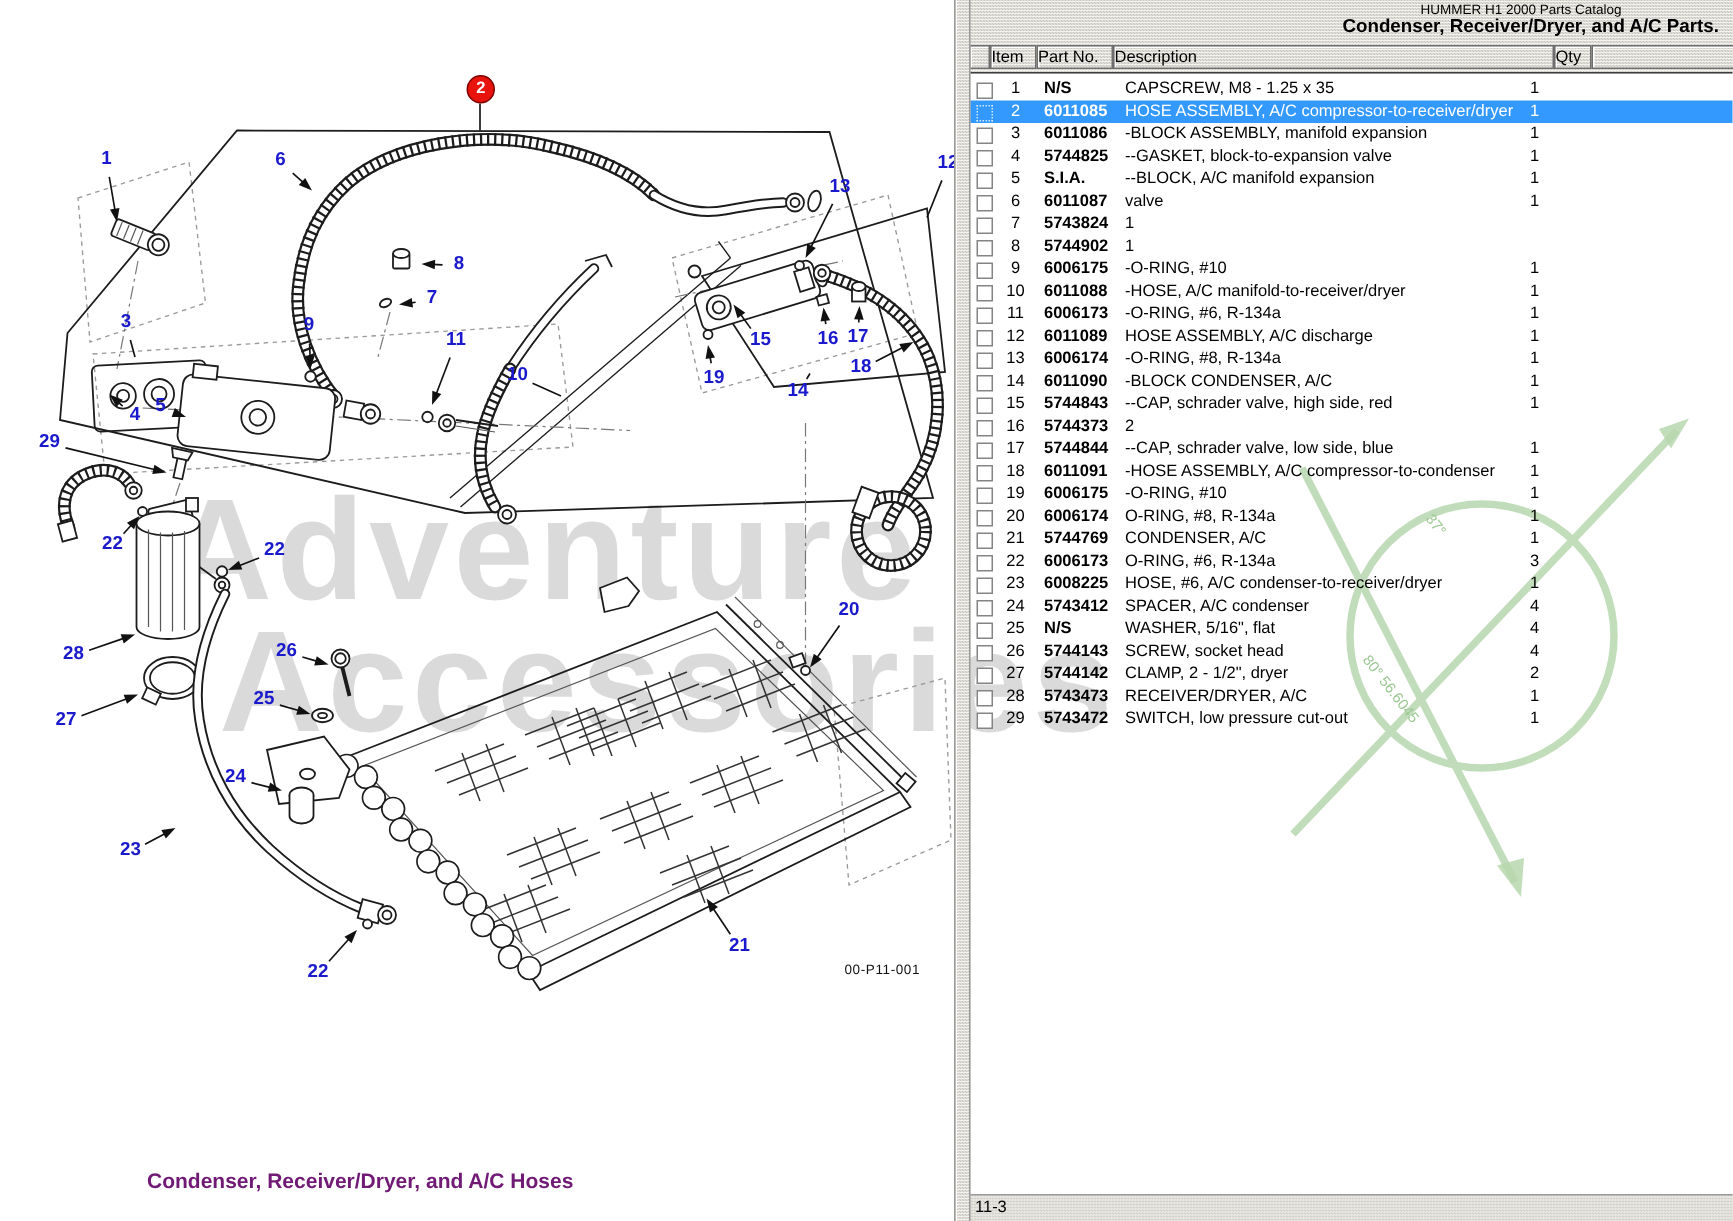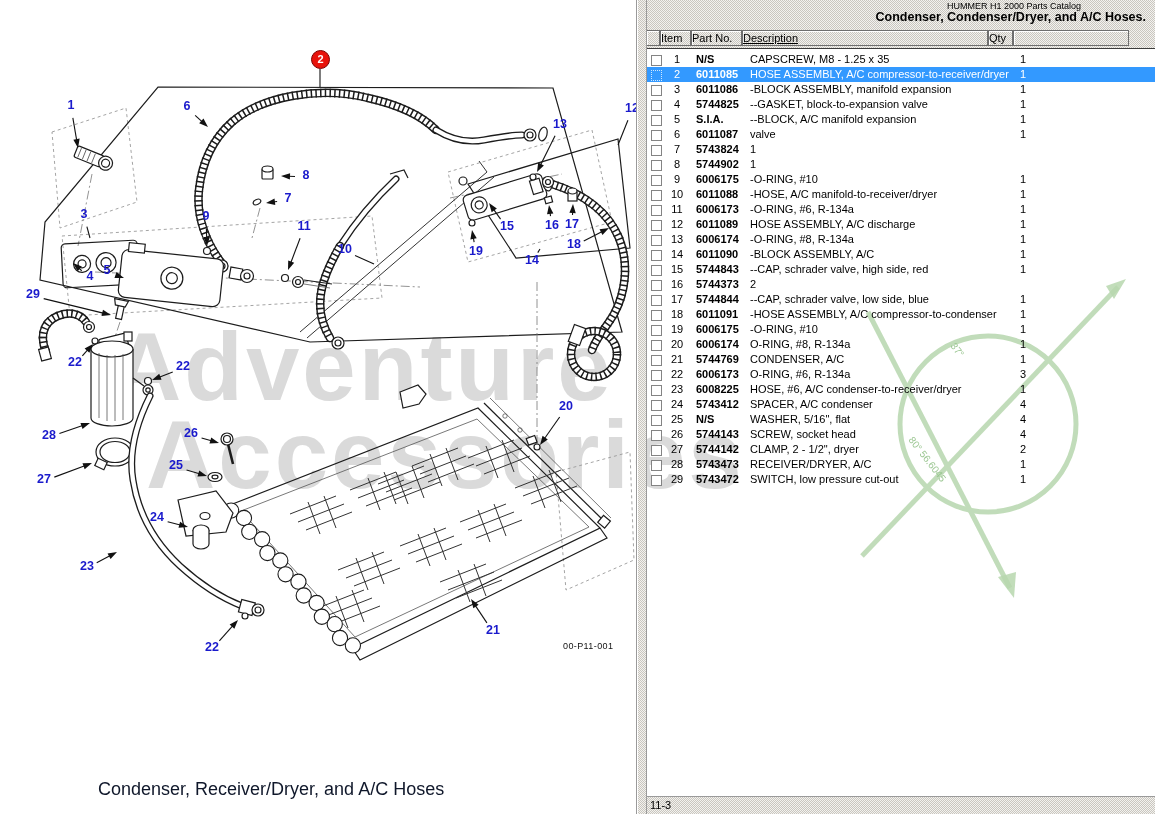--- a/index.html
+++ b/index.html
@@ -10,36 +10,36 @@
     color:rgba(168,168,168,.42);text-shadow:2px 2px 0 rgba(255,255,255,.65),-2px -2px 0 rgba(255,255,255,.65);
     white-space:nowrap;}
   
   #diagram-panel{position:absolute;left:0;top:0;width:636px;height:814px;background:transparent;}
   #diagram-svg,#callout-svg{position:absolute;left:0;top:0;z-index:2;}
   #callout-svg{z-index:4;}
   #callouts{position:absolute;left:0;top:0;width:636px;height:814px;z-index:5;pointer-events:none;}
   .callout{position:absolute;width:22px;text-align:center;font-weight:bold;font-size:12.5px;color:#1a1acc;}
   .callout.badge{width:17px;height:17px;border-radius:50%;background:#e8130c;border:1px solid #7d0000;
     color:#fff;font-size:11px;line-height:16px;}
-  #diagram-caption{position:absolute;left:98px;top:779px;font-weight:normal;font-size:18px;color:#0f172a;z-index:3;white-space:nowrap;}
+  #diagram-caption{position:absolute;left:98px;top:779px;font-weight:bold;font-size:14px;color:#701a75;z-index:3;white-space:nowrap;}
   #drawing-number{position:absolute;left:563px;top:641px;font-size:9px;color:#111;letter-spacing:.4px;z-index:3;}
   
   #panel-divider{position:absolute;left:636px;top:0;width:9px;height:814px;z-index:6;
     border-left:1px solid #9a9a9a;border-right:1px solid #9a9a9a;box-shadow:inset 1px 0 0 #fff;}
   .dither{background-color:#dbd8d2;
     background-image:repeating-conic-gradient(#c9c6bf 0% 25%,#f3f2ef 0% 50%);background-size:2px 2px;}
   
   #parts-panel{position:absolute;left:645px;top:0;width:510px;height:814px;background:#fff;}
   #rp-top{position:absolute;left:0;top:0;width:510px;height:48px;z-index:3;border-bottom:1px solid #3c3c3c;}
   #catalog-title{position:absolute;right:74px;top:1px;font-size:9px;color:#000;white-space:nowrap;padding-left:27px;}
   #section-title{position:absolute;right:9px;top:10px;font-size:12.5px;font-weight:bold;color:#000;white-space:nowrap;}
   #thead{position:absolute;left:1px;top:30px;height:16px;display:flex;}
   .hc{border:1px solid #6e6e6e;box-shadow:inset 1px 1px 0 #fff;font-size:11px;color:#000;
     line-height:14px;box-sizing:border-box;}
-  .h-check{width:14px;} .h-item{width:31px;} .h-part{width:51px;} .h-desc{width:246px;text-decoration:underline;} .h-qty{width:25px;}
+  .h-check{width:14px;} .h-item{width:31px;} .h-part{width:51px;} .h-desc{width:294px;} .h-qty{width:25px;}
   .h-extra{width:116px;}
   #tbody{position:absolute;left:0;top:48px;width:510px;padding-top:4px;z-index:2;}
   .trow{display:flex;min-height:15px;line-height:15px;font-size:11px;color:#000;}
   .trow.sel{background:#3399ff;color:#fff;}
   .cbx{width:9px;height:9px;border:1px solid #848484;background:#fff;margin:3px 0 0 6px;flex:0 0 auto;}
   .trow.sel .cbx{border:1px dotted #cfe8ff;background:transparent;}
   .c-item{width:30px;margin-left:0;text-align:center;flex:0 0 auto;}
   .c-part{width:50px;padding-left:4px;font-weight:bold;flex:0 0 auto;}
   .c-desc{width:266px;padding-left:4px;flex:0 0 auto;}
   .c-desc div{white-space:nowrap;}
@@ -383,21 +383,21 @@
 
   <div id="drawing-number">00-P11-001</div>
   <div id="diagram-caption">Condenser, Receiver/Dryer, and A/C Hoses</div>
 </div>
 
 <div id="panel-divider" class="dither"></div>
 
 <div id="parts-panel">
   <div id="rp-top" class="dither">
     <div id="catalog-title">HUMMER H1 2000 Parts Catalog</div>
-    <div id="section-title">Condenser, Condenser/Dryer, and A/C Hoses.</div>
+    <div id="section-title">Condenser, Receiver/Dryer, and A/C Parts.</div>
     <div id="thead">
       <div class="hc h-check"></div>
       <div class="hc h-item">Item</div>
       <div class="hc h-part">Part No.</div>
       <div class="hc h-desc">Description</div>
       <div class="hc h-qty">Qty</div>
       <div class="hc h-extra"></div>
     </div>
   </div>
 
@@ -511,21 +511,21 @@
         <div class="c-desc">
           <div>-O-RING, #8, R-134a</div>
         </div>
         <div class="c-qty">1</div>
       </div>
       <div class="trow">
         <div class="cbx"></div>
         <div class="c-item">14</div>
         <div class="c-part">6011090</div>
         <div class="c-desc">
-          <div>-BLOCK ASSEMBLY, A/C</div>
+          <div>-BLOCK CONDENSER, A/C</div>
         </div>
         <div class="c-qty">1</div>
       </div>
       <div class="trow">
         <div class="cbx"></div>
         <div class="c-item">15</div>
         <div class="c-part">5744843</div>
         <div class="c-desc">
           <div>--CAP, schrader valve,  high side, red</div>
         </div>

